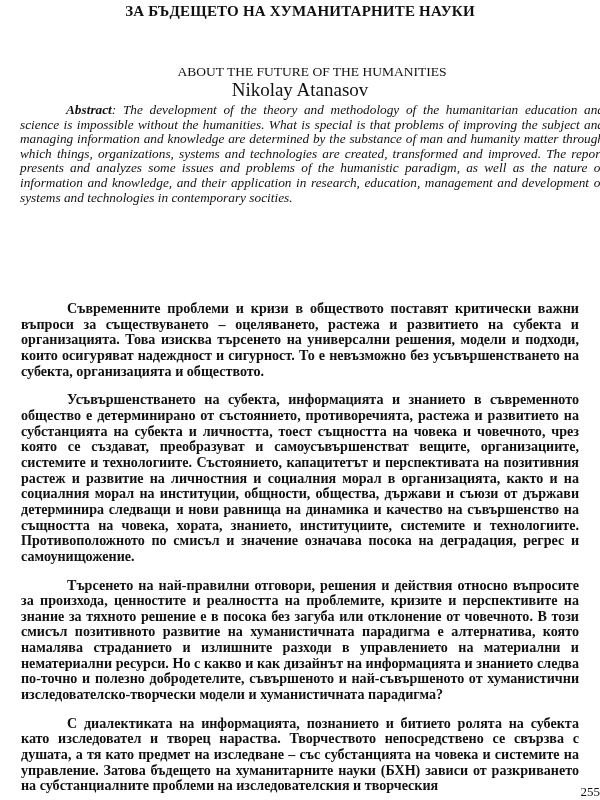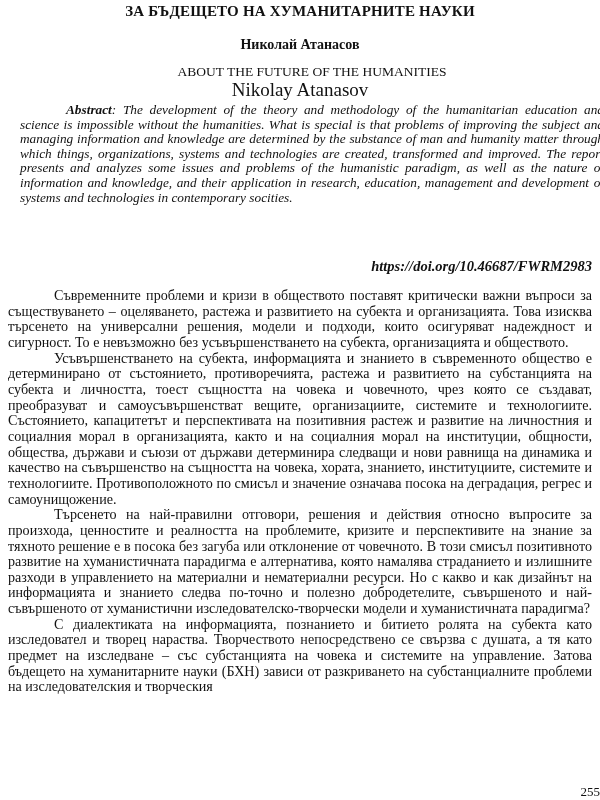--- a/index.html
+++ b/index.html
@@ -7,37 +7,35 @@
   .page { position:absolute; left:0; top:0; width:600px; height:800px; }
   .title { position:absolute; top:3px; left:0; width:600px; text-align:center; font-weight:bold; font-size:15px; letter-spacing:0.2px; }
   .author-bg { position:absolute; top:37px; left:0; width:600px; text-align:center; font-weight:bold; font-size:14px; }
   .title-en { position:absolute; top:64px; left:12px; width:600px; text-align:center; font-size:13.5px; line-height:15px; }
   .author-en { position:absolute; top:79px; left:0; width:600px; text-align:center; font-size:19px; }
   .abstract { position:absolute; top:103px; left:8px; width:584px; font-style:italic; font-size:13.3px; line-height:14.6px; text-align:justify;margin-left:12px; }
   .abstract .lbl { font-weight:bold; }
   .indent { display:inline-block; width:46px; }
   .doi { position:absolute; top:258px; right:8px; font-weight:bold; font-style:italic; font-size:14.5px; }
   .body { position:absolute; top:288px; left:8px; width:584px; font-size:14.1px; line-height:15.65px; text-align:justify; }
-  .body p { margin:0; }
+  .body p { margin:13px;font-weight:bold; }
   .pnum { position:absolute; top:784px; left:0; width:600px; text-align:right; font-size:13px; }
 </style>
 </head>
 <body>
 
 <div class="page">
   <div class="title">ЗА БЪДЕЩЕТО НА ХУМАНИТАРНИТЕ НАУКИ</div>
-  <div class="author-bg">Николай Атанасов</div>
   <div class="title-en">ABOUT THE FUTURE OF THE HUMANITIES</div>
   <div class="author-en">Nikolay Atanasov</div>
 
   <div class="abstract">
     <div><span class="indent"></span><span class="lbl">Abstract</span><span>: The development of the theory and methodology of the humanitarian education and science is impossible without the humanities. What is special is that problems of improving the subject and managing information and knowledge are determined by the substance of man and humanity matter through which things, organizations, systems and technologies are created, transformed and improved. The report presents and analyzes some issues and problems of the humanistic paradigm, as well as the nature of information and knowledge, and their application in research, education, management and development of systems and technologies in contemporary socities.</span></div>
   </div>
 
-  <div class="doi">https://doi.org/10.46687/FWRM2983</div>
 
   <div class="body">
     <p><span class="indent"></span><span>Съвременните проблеми и кризи в обществото поставят критически важни въпроси за съществуването – оцеляването, растежа и развитието на субекта и организацията. Това изисква търсенето на универсални решения, модели и подходи, които осигуряват надеждност и сигурност. То е невъзможно без усъвършенстването на субекта, организацията и обществото.</span></p>
     <p><span class="indent"></span><span>Усъвършенстването на субекта, информацията и знанието в съвременното общество е детерминирано от състоянието, противоречията, растежа и развитието на субстанцията на субекта и личността, тоест същността на човека и човечното, чрез която се създават, преобразуват и самоусъвършенстват вещите, организациите, системите и технологиите. Състоянието, капацитетът и перспективата на позитивния растеж и развитие на личностния и социалния морал в организацията, както и на социалния морал на институции, общности, общества, държави и съюзи от държави детерминира следващи и нови равнища на динамика и качество на съвършенство на същността на човека, хората, знанието, институциите, системите и технологиите. Противоположното по смисъл и значение означава посока на деградация, регрес и самоунищожение.</span></p>
     <p><span class="indent"></span><span>Търсенето на най-правилни отговори, решения и действия относно въпросите за произхода, ценностите и реалността на проблемите, кризите и перспективите на знание за тяхното решение е в посока без загуба или отклонение от човечното. В този смисъл позитивното развитие на хуманистичната парадигма е алтернатива, която намалява страданието и излишните разходи в управлението на материални и нематериални ресурси. Но с какво и как дизайнът на информацията и знанието следва по-точно и полезно добродетелите, съвършеното и най-съвършеното от хуманистични изследователско-творчески модели и хуманистичната парадигма?</span></p>
     <p><span class="indent"></span><span>С диалектиката на информацията, познанието и битието ролята на субекта като изследовател и творец нараства. Творчеството непосредствено се свързва с душата, а тя като предмет на изследване – със субстанцията на човека и системите на управление. Затова бъдещето на хуманитарните науки (БХН) зависи от разкриването на субстанциалните проблеми на изследователския и творческия</span></p>
   </div>
 
   <div class="pnum">255</div>
 </div>

